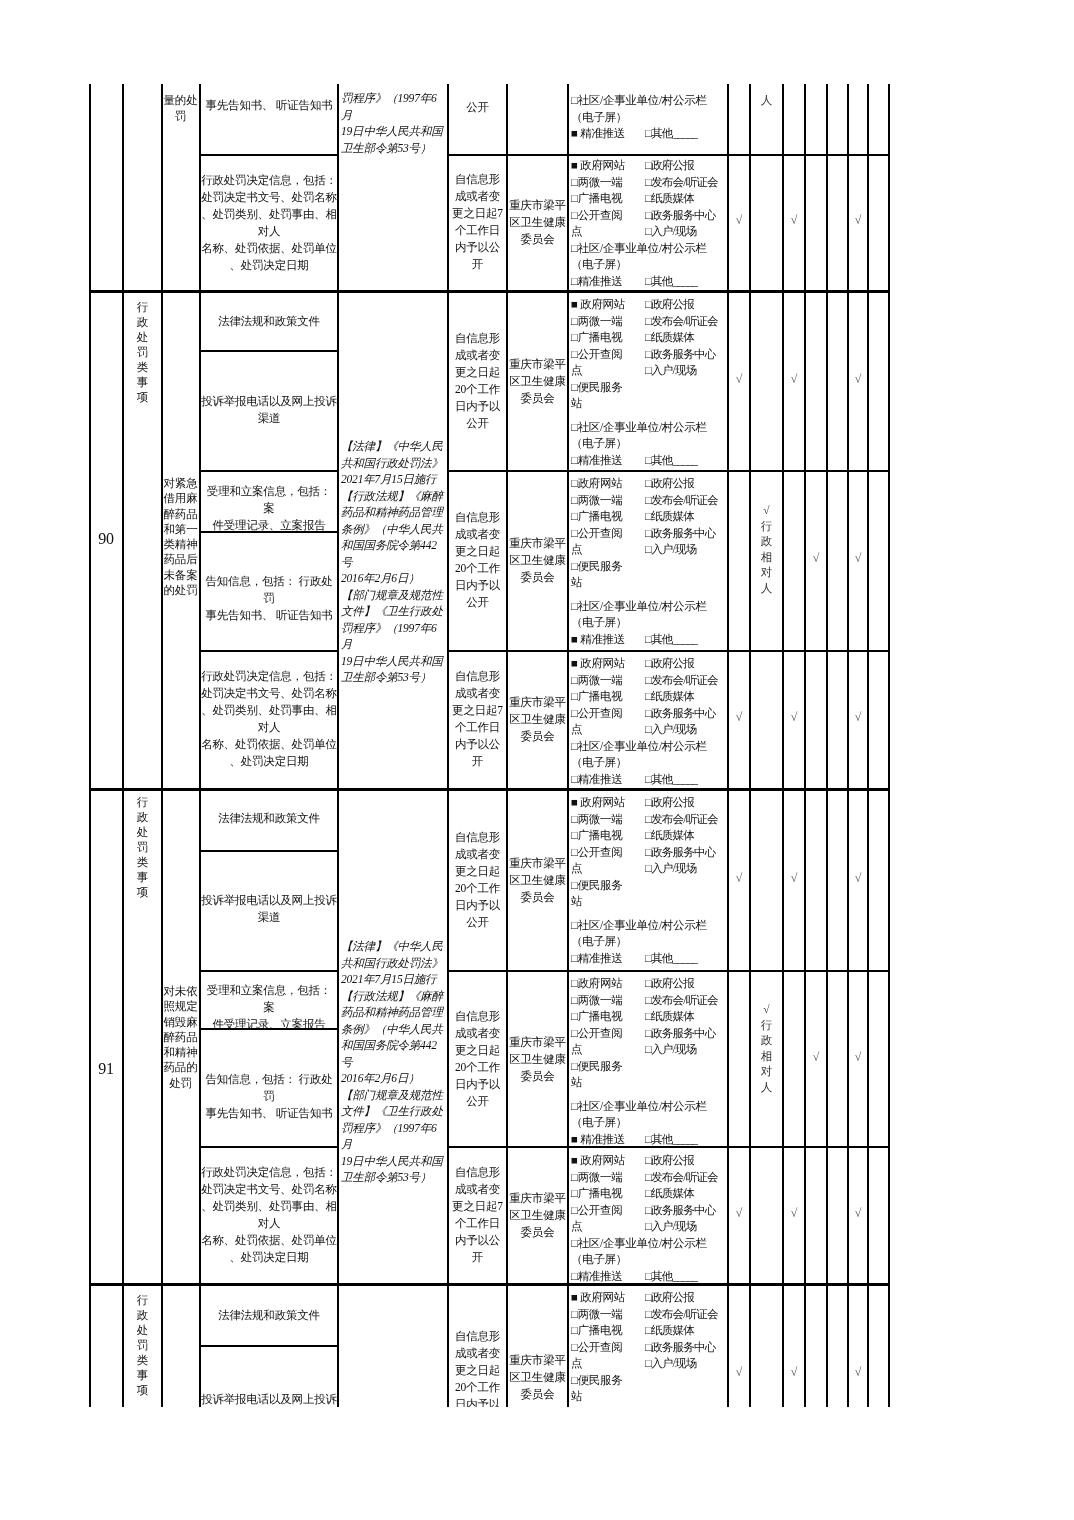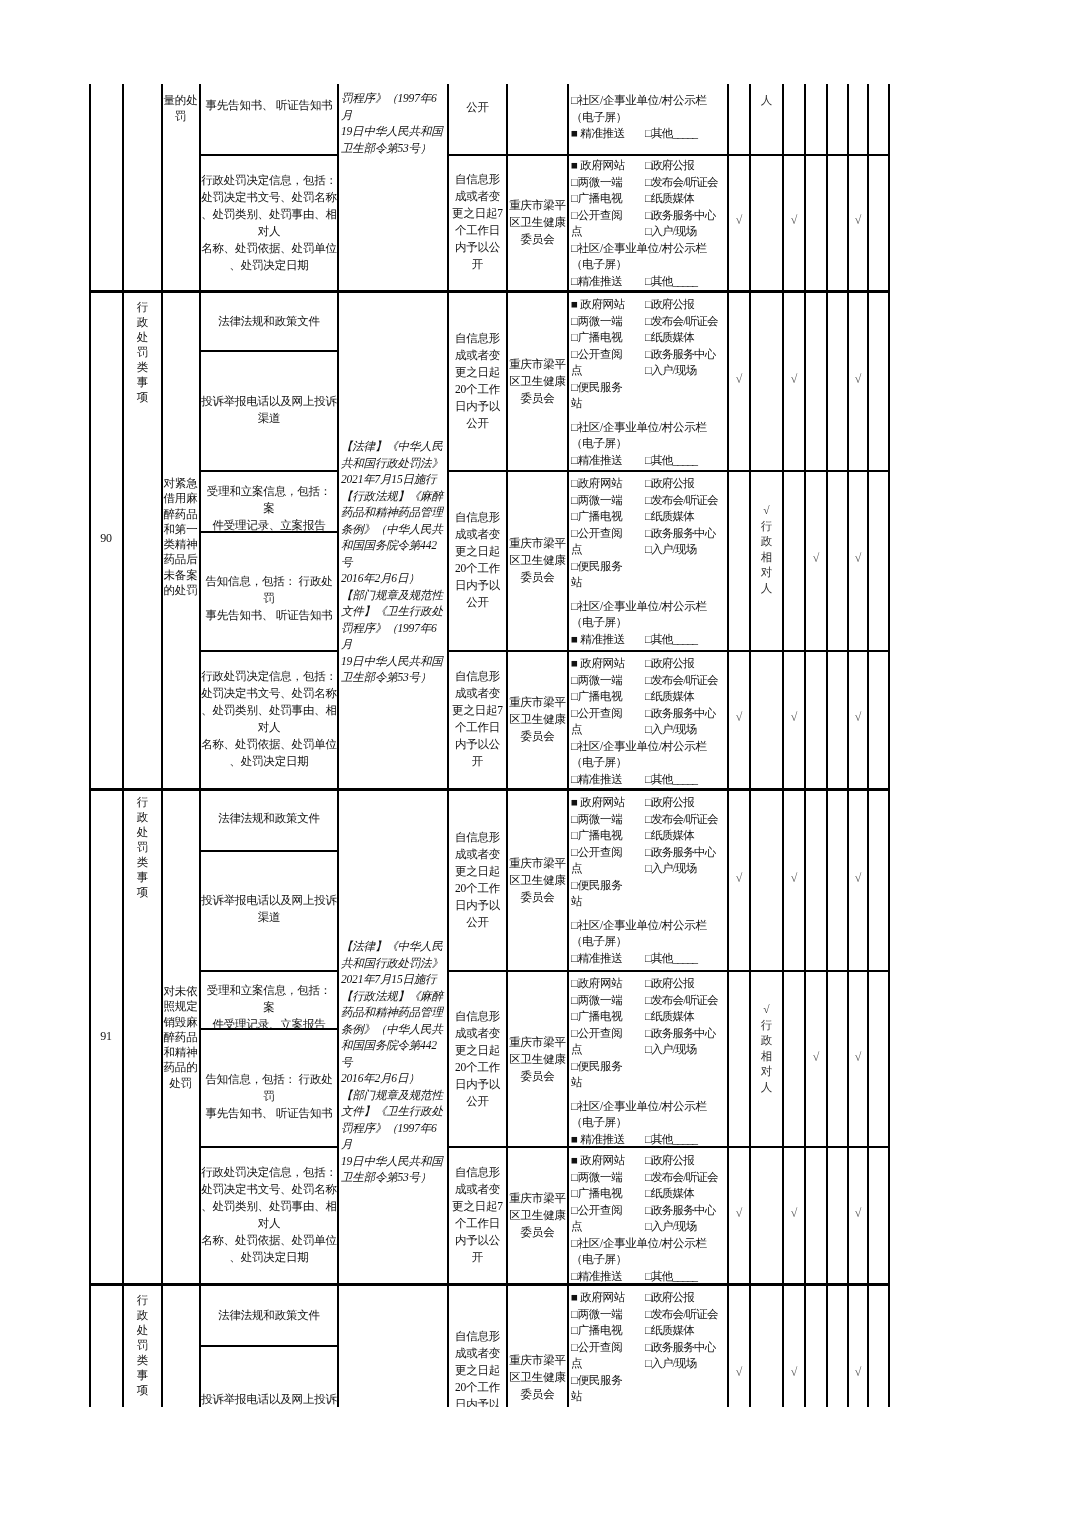--- a/index.html
+++ b/index.html
@@ -6,21 +6,21 @@
   body{
     width:1074px;height:1520px;position:relative;background:#ffffff;
     font-family:"Liberation Serif","DejaVu Serif",serif;color:#111;
     overflow:hidden;
   }
   #tbl{position:absolute;left:0;top:0;width:1074px;height:1407px;overflow:hidden;}
   .vl,.hl{position:absolute;background:#000;}
   .tc{position:absolute;white-space:pre-line;text-align:center;
       font-size:11.5px;line-height:17px;letter-spacing:-0.2px;}
   .tl{text-align:left;}
-  .seq{font-size:12px;}
+  .seq{font-size:16px;}
   .cat{line-height:15px;}
   .item{line-height:15.3px;}
   .basis{line-height:16.5px;font-style:italic;}
   .chan{position:absolute;left:571px;width:156px;font-size:11.5px;letter-spacing:-0.3px;}
   .crow{display:flex;line-height:16.5px;}
   .cl{width:74px;flex:none;white-space:nowrap;}
   .cr{flex:1;white-space:nowrap;letter-spacing:-0.8px;}
   .cfull{line-height:16.5px;white-space:nowrap;}
   .cspc{height:7px;}
   .chk{position:absolute;font-size:12px;color:#555;text-align:center;}
@@ -119,21 +119,21 @@
   <div class="tc" style="left:507px;top:356px;width:61px">重庆市梁平
 区卫生健康
 委员会</div>
   <div class="tc" style="left:507px;top:535px;width:61px">重庆市梁平
 区卫生健康
 委员会</div>
   <div class="tc" style="left:507px;top:694px;width:61px">重庆市梁平
 区卫生健康
 委员会</div>
 
-  <div class="tc seq" style="left:90px;top:1028px;width:32px">91</div>
+  <div class="tc seq" style="left:90px;top:1060px;width:32px">91</div>
   <div class="tc cat" style="left:123px;top:795px;width:39px">行
 政
 处
 罚
 类
 事
 项</div>
   <div class="tc item" style="left:162px;top:984px;width:37px">对未依
 照规定
 销毁麻

